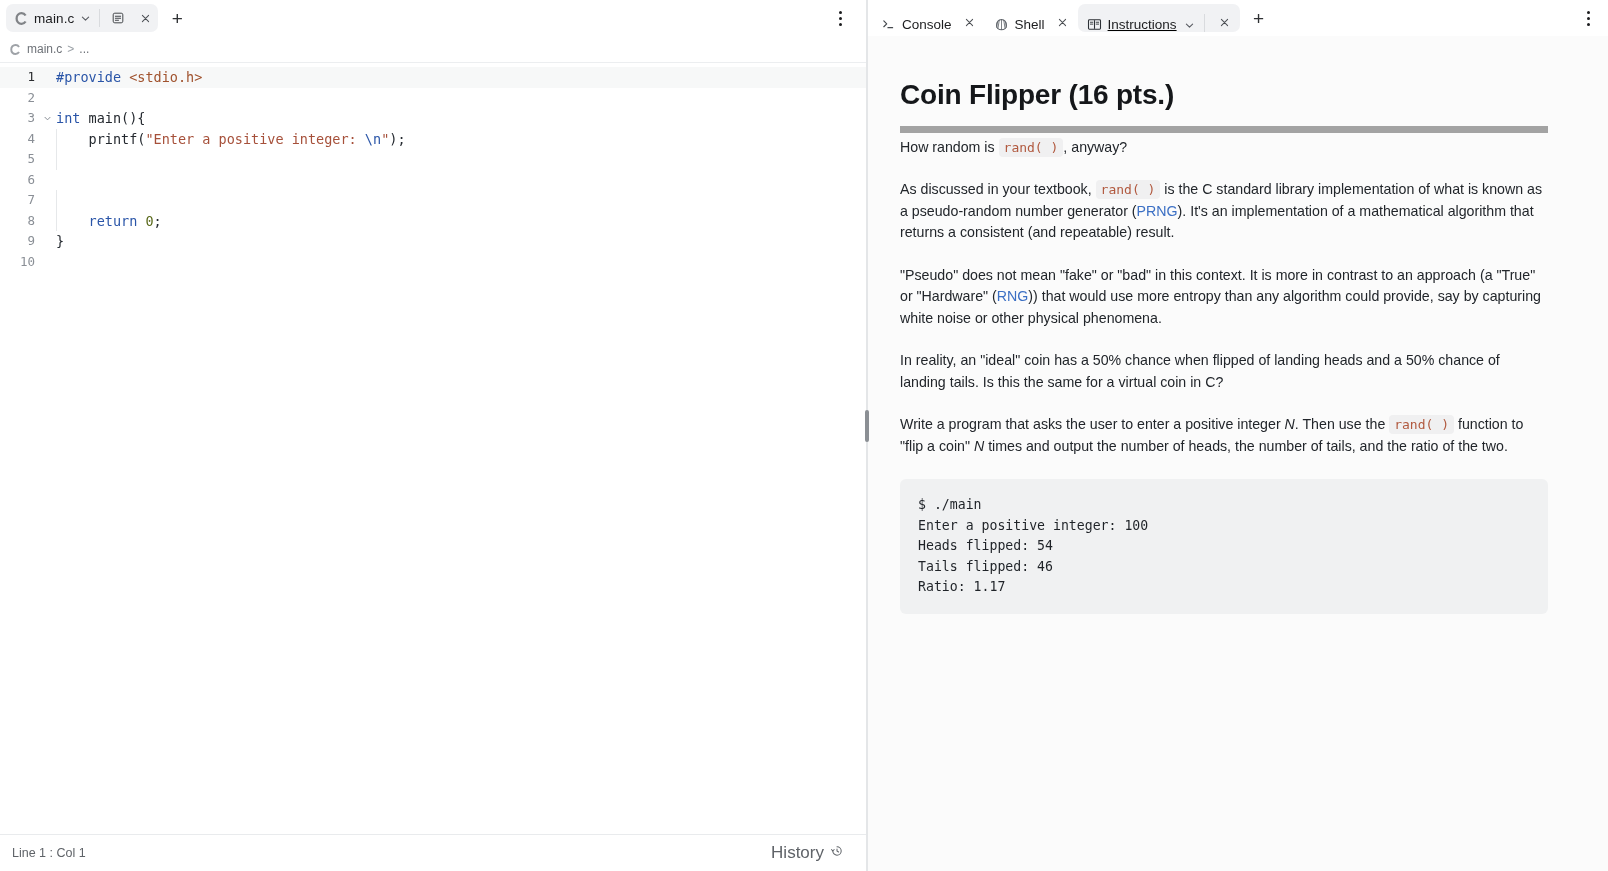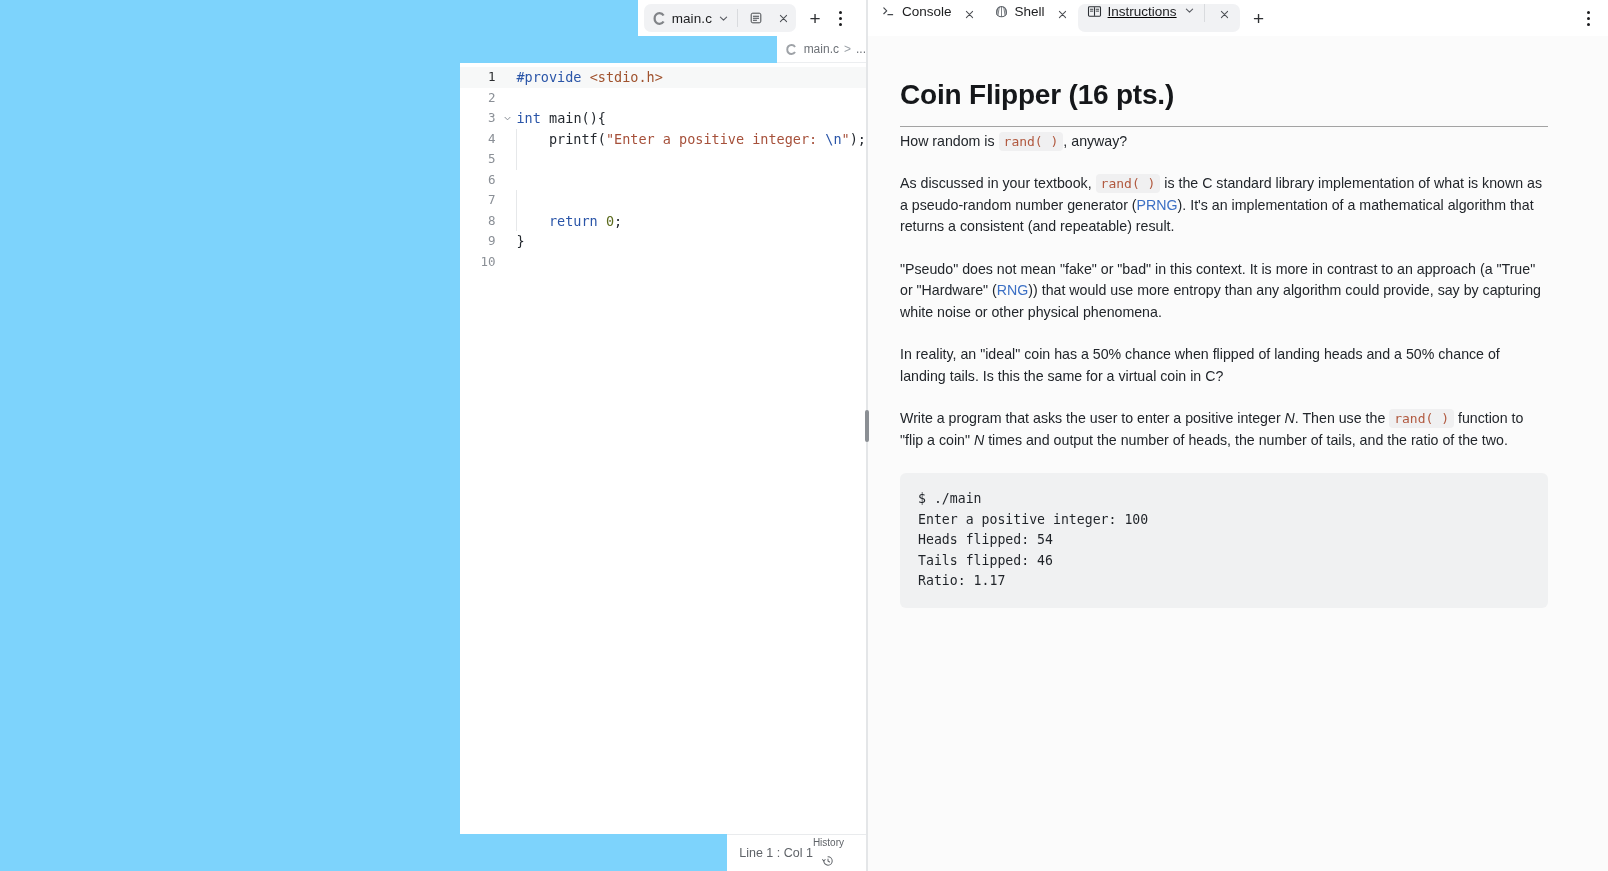--- a/index.html
+++ b/index.html
@@ -11,21 +11,20 @@
     -webkit-font-smoothing: antialiased;
   }
   .app { display: flex; width: 1608px; height: 871px; position: relative; }
 
   
   .editor-pane {
     width: 866px; height: 871px;
     display: flex; flex-direction: column;
     background: #7dd3fc;
     position: relative;
-    align-items: flex-end;
   }
   .editor-tabbar {
     height: 36px; min-height: 36px;
     display: flex; align-items: center;
     padding: 0 6px 0 6px;
     background: #ffffff;
     position: relative;
   }
   .tab {
     display: flex; align-items: center;
@@ -130,21 +129,21 @@
   .status-bar {
     height: 37px; min-height: 37px;
     display: flex; align-items: center;
     border-top: 1px solid #e9ebed;
     padding: 0 22px 0 12px;
     background: #ffffff;
   }
   .status-left { font-size: 12.5px; color: #5f6368; }
   .status-right {
     margin-left: auto; display: flex; align-items: center; gap: 6px;
-    font-size: 10px; color: #5f6368; cursor: pointer; flex-direction: column;
+    font-size: 17px; color: #5f6368; cursor: pointer;
   }
 
   
   .divider {
     width: 2px; height: 871px;
     background: #e4e6e8;
     position: relative;
     cursor: col-resize;
     flex: 0 0 auto;
   }
@@ -160,21 +159,21 @@
     display: flex; flex-direction: column;
     background: #fbfbfb;
   }
   .right-tabbar {
     height: 36px; min-height: 36px;
     display: flex; align-items: center;
     padding-left: 4px; padding-right: 6px;
     background: #ffffff;
   }
   .rtab {
-    display: flex; align-items: flex-start; gap: 6px;
+    display: flex; align-items: flex-end; gap: 6px;
     height: 28px; padding: 0 3px 0 9px;
     border-radius: 7px; cursor: pointer;
   }
   .rtab.active { background: #f1f2f4; text-decoration: underline; }
   .rtab-label { font-size: 13.5px; color: #1c1d1f; white-space: nowrap; }
   .rtab .ic { width:15px; height:15px; display:inline-flex; align-items:center; justify-content:center; color:#44484d; }
   .rtab-close {
     width: 20px; height: 20px; margin: 0 2px;
     display:inline-flex; align-items:center; justify-content:center;
     border-radius:4px; cursor:pointer; color:#4b4e53;
@@ -183,21 +182,21 @@
   .instructions-body {
     flex: 1 1 auto; overflow: hidden;
     background: #fbfbfb;
     padding: 42px 46px 20px 32px;
   }
   .doc { max-width: 648px; }
   .doc h1 {
     font-size: 28px; font-weight: 700; color: #15171a;
     letter-spacing: -0.2px; line-height: 1.2;
     padding-bottom: 14px;
-    border-bottom: 1px solid #a3a3a3;
+    border-bottom: 7px solid #a3a3a3;
   }
   .doc p {
     font-size: 14.2px; line-height: 21.5px; color: #22262b;
     margin-top: 21px;
   }
   .doc p.first { margin-top: 4px; }
   code.inline {
     font-family: "DejaVu Sans Mono", monospace;
     font-size: 13px;
     background: #f0f0f1;

